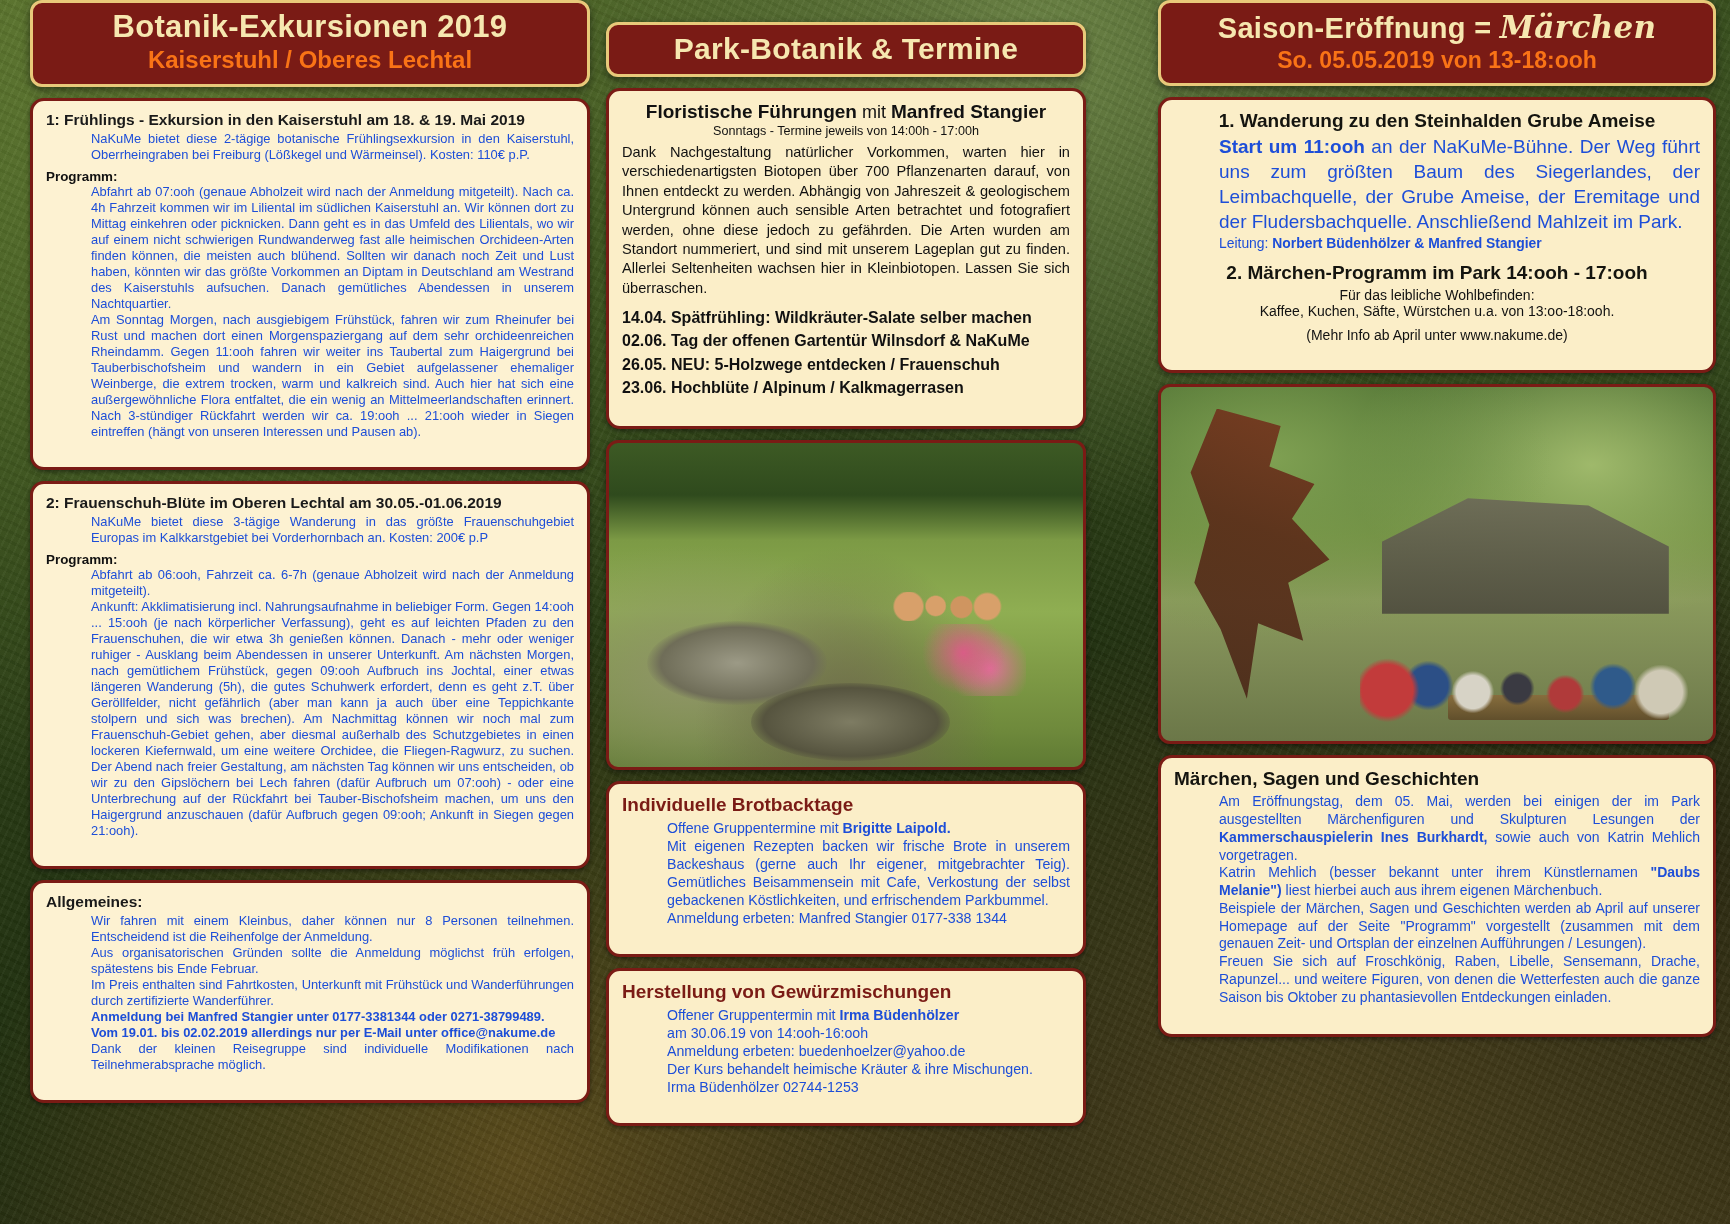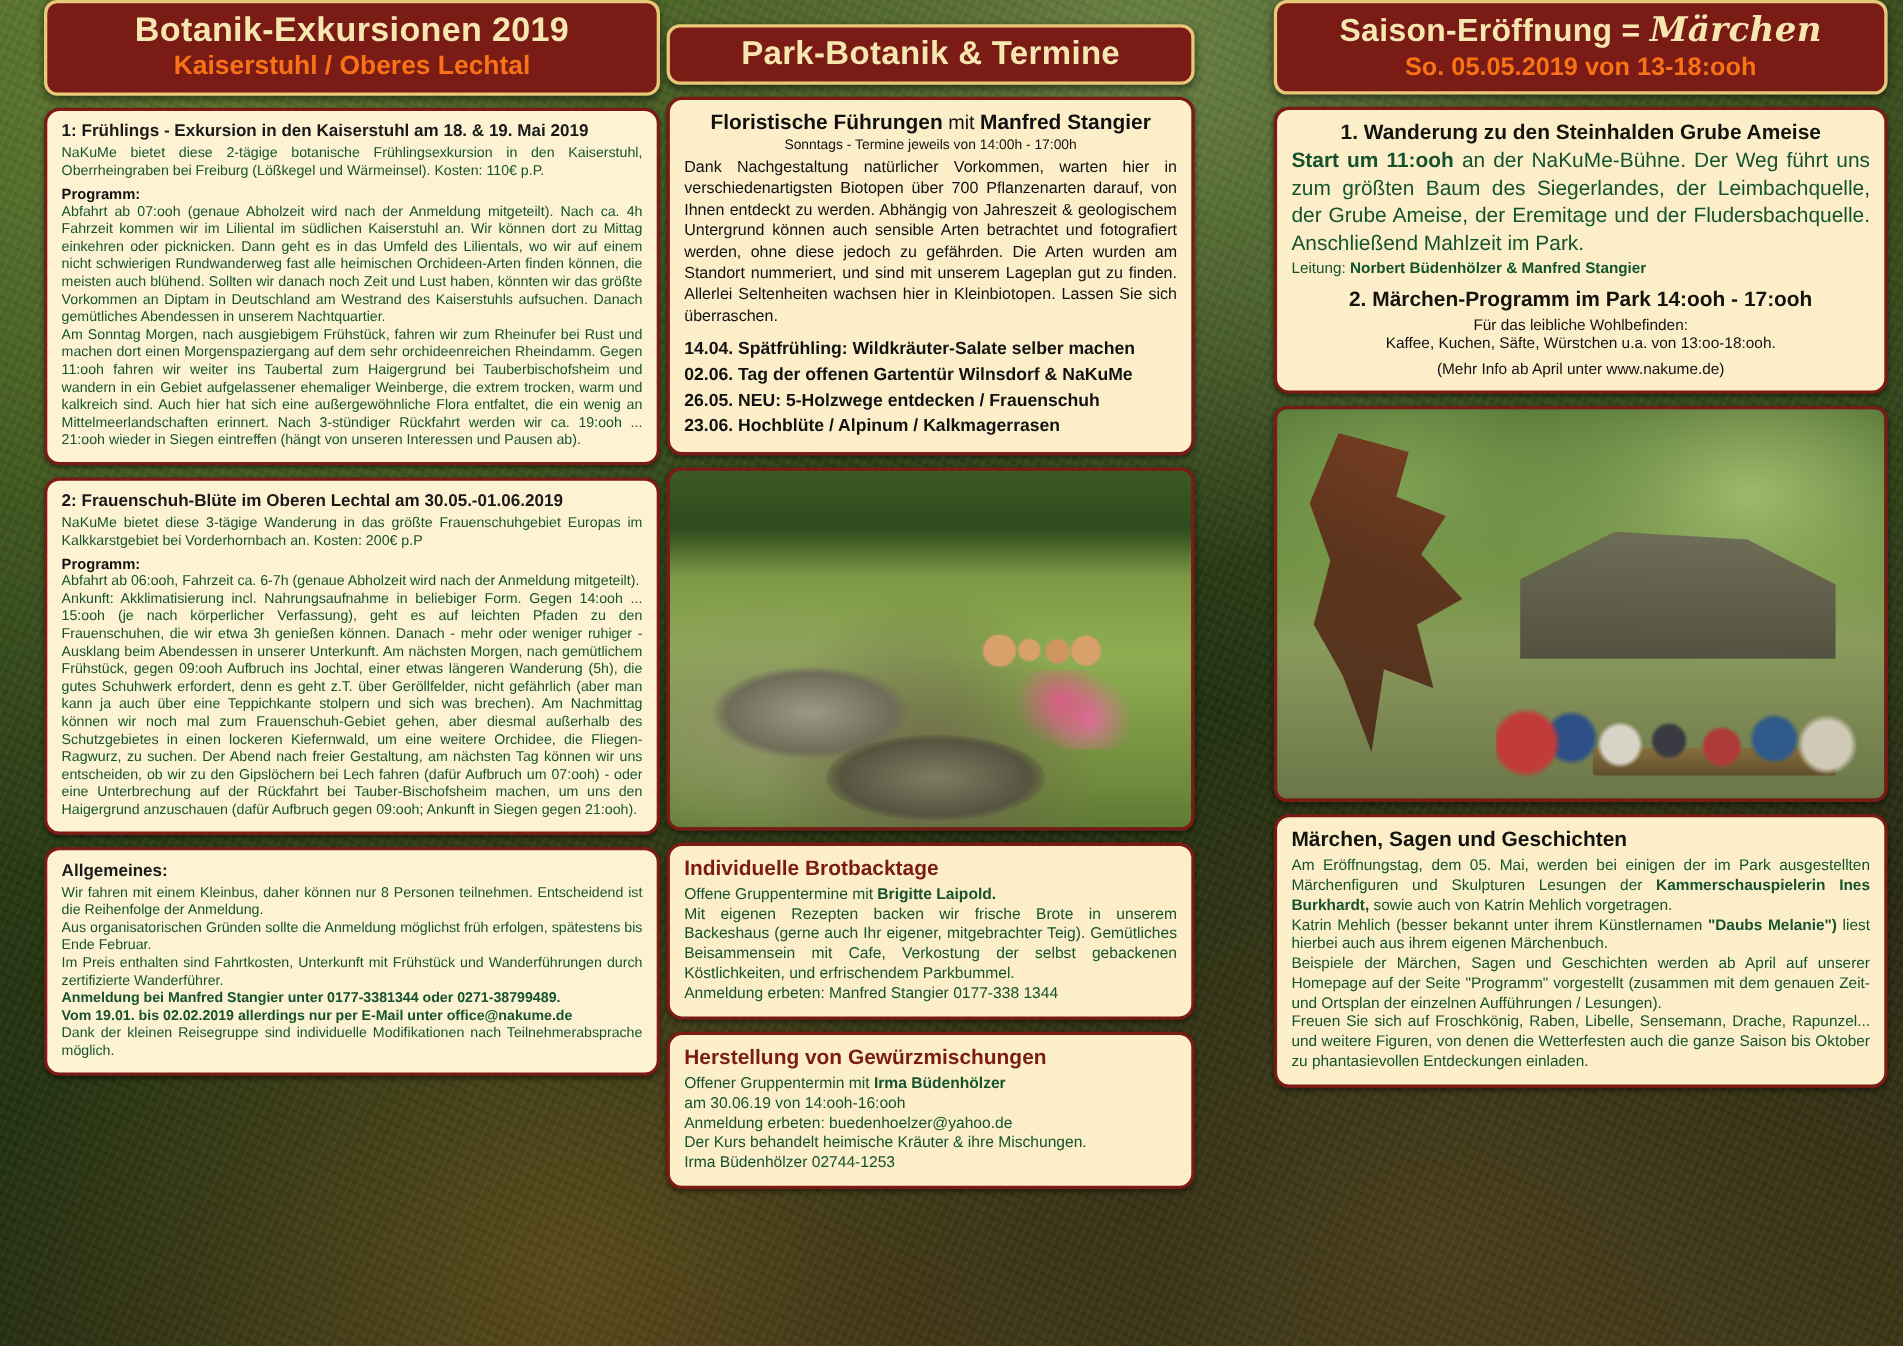--- a/index.html
+++ b/index.html
@@ -43,31 +43,31 @@
     width: 1730px;
     height: 1224px;
   }
 
   .col {
     position: absolute;
     top: 0;
     height: 1224px;
     box-sizing: border-box;
   }
-  .col-left  { left: 40px;   width: 560px; }
+  .col-left  { left: 30px;   width: 560px; }
   .col-mid   { left: 606px;  width: 480px; }
   .col-right { left: 1158px; width: 558px; }
 
   
   .panel {
     background: #fdf2d2;
     border: 3px solid #7a1b15;
     border-radius: 14px;
     box-shadow: 0 2px 5px rgba(0,0,0,.45);
-    padding: 10px 13px 12px 13px;
+    padding: 10px 13px 27px 13px;
     box-sizing: border-box;
     margin-bottom: 11px;
     color: #111;
   }
   .panel.tan {
     background: #fbeec8;
   }
 
   
   .banner {
@@ -120,21 +120,22 @@
   .hd-red {
     font-weight: bold;
     font-size: 19px;
     color: #7a1b15;
     margin-bottom: 3px;
   }
   .body {
     font-size: 13.2px;
     line-height: 1.27;
     text-align: justify;
-    color: #14532d;
+    color: #1d4ed8;
+    margin-left: 45px;
   }
   .body.sm { font-size: 12.9px; line-height: 1.24; }
   .sub {
     font-weight: bold;
     font-size: 13.4px;
     margin-top: 6px;
   }
   .ital { }
   .b { font-weight: bold; }
 

